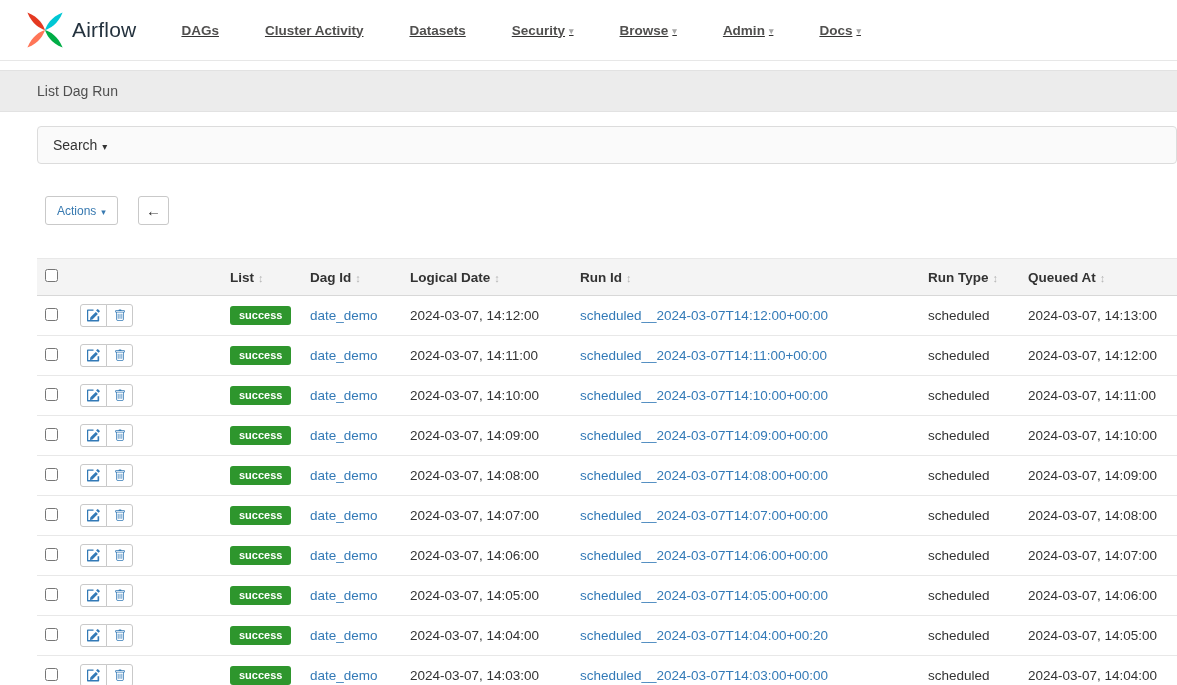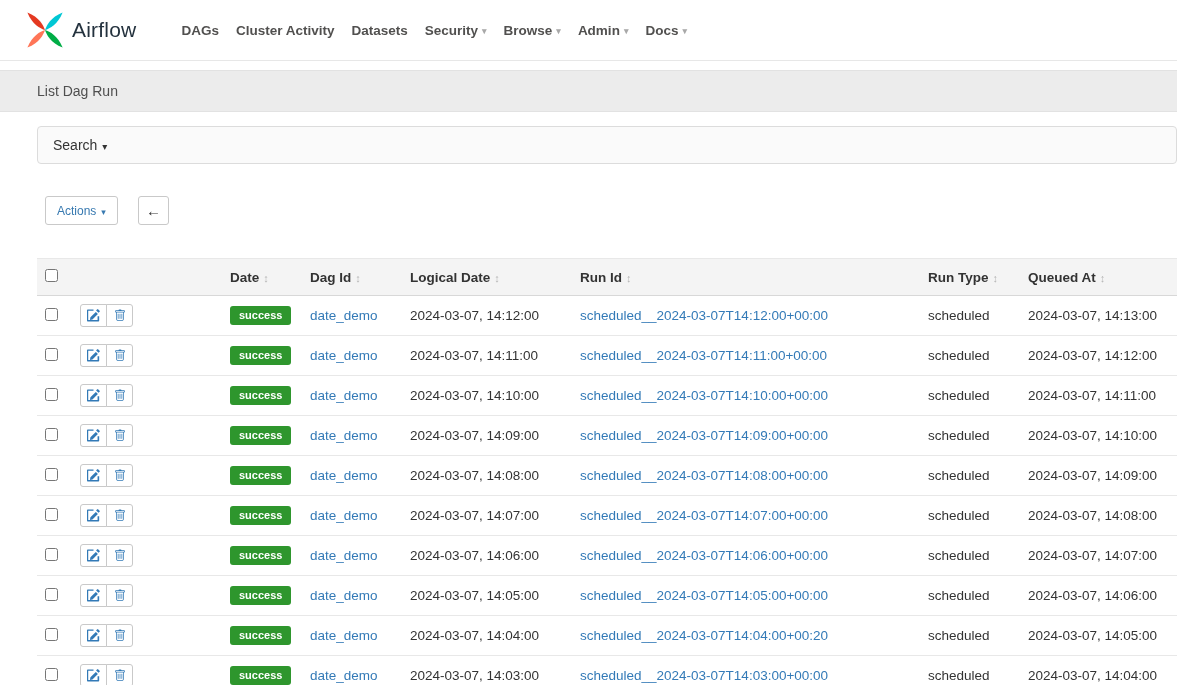--- a/index.html
+++ b/index.html
@@ -4,21 +4,21 @@
 <style>
   * { margin:0; padding:0; box-sizing:border-box; }
   html,body { width:1177px; height:685px; overflow:hidden; background:#fff;
     font-family:"Liberation Sans", sans-serif; color:#333; }
 
   
   .navbar { height:61px; background:#fff; border-bottom:1px solid #e7e7e7;
     display:flex; align-items:center; padding:0 25px; }
   .brand { display:flex; align-items:center; gap:7px; margin-right:45px; cursor:pointer; }
   .brand-text { font-size:21px; color:#24323e; letter-spacing:.2px; }
-  .nav-menu { display:flex; list-style:none; align-items:center; gap:17px; }
+  .nav-menu { display:flex; list-style:none; align-items:center; gap:46px;text-decoration:underline; }
   .nav-item { display:flex; align-items:center; gap:4px; font-size:13.5px;
     font-weight:bold; color:#51504f; cursor:pointer; white-space:nowrap; }
   .nav-caret { color:#a8a8a8; font-size:9px; line-height:1; padding-top:2px; }
 
   
   .page-band { margin-top:9px; height:42px; background:#ececec;
     border-top:1px solid #e2e2e2; border-bottom:1px solid #e2e2e2;
     display:flex; align-items:center; padding-left:37px; }
   .page-title { font-size:14px; color:#4f4f4f; }
 
@@ -144,21 +144,21 @@
 <div class="table-wrap">
   <table>
     <thead>
       <tr>
         <th class="col-check">
           <input type="checkbox" style="">
         </th>
         <th class="col-actions"></th>
 
   <th class="col-state">
-    <span>Date</span><span class="sort-icon">↕</span>
+    <span>List</span><span class="sort-icon">↕</span>
   </th>
 
   <th class="col-dagid">
     <span>Dag Id</span><span class="sort-icon">↕</span>
   </th>
 
   <th class="col-logical">
     <span>Logical Date</span><span class="sort-icon">↕</span>
   </th>
 

